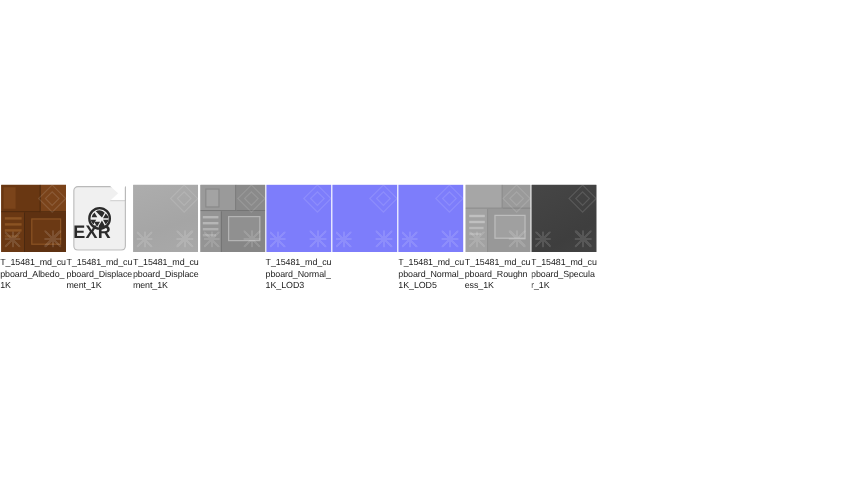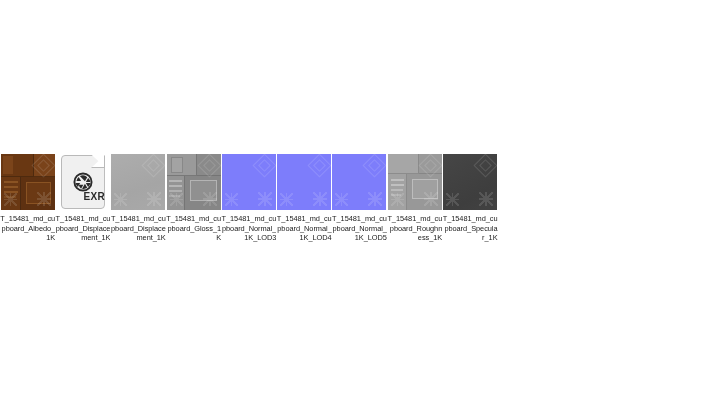--- a/index.html
+++ b/index.html
@@ -237,37 +237,37 @@
     top: 16px;
     transform: translateX(-50%);
     width: 22px;
     height: 22px;
   }
   .exr-icon .exr-text {
     position: absolute;
     left: 0;
     right: 0;
     bottom: 7px;
-    text-align: right;
+    text-align: left;
     font-family: "Liberation Sans", sans-serif;
-    font-size: 10px;
+    font-size: 15px;
     font-weight: 700;
     color: #2b2b2b;
     letter-spacing: 0.3px;
   }
 
   
   .asset-label {
     width: 55px;
     margin-top: 3px;
     font-family: "Liberation Sans", sans-serif;
     font-size: 7.4px;
     line-height: 9.6px;
     color: #1a1a1a;
-    text-align: right;
+    text-align: left;
     word-break: break-all;
     white-space: normal;
     overflow: hidden;
     letter-spacing: -0.05px;
   }
 </style>
 </head>
 <body>
 
 <div id="asset-browser">
@@ -348,21 +348,20 @@
               <i></i>
               <i></i>
             </div>
             <div class="wm">
               <span class="wm-tr"></span>
               <span class="wm-br"></span>
               <span class="wm-bl"></span>
             </div>
           </div>
         </div>
-        <div class="asset-label">T_15481_md_cupboard_Gloss_1K</div>
       </div>
       <div class="asset-item">
         <div class="thumb-wrap">
           <div class="thumb t-normal">
             <div class="wm">
               <span class="wm-tr"></span>
               <span class="wm-br"></span>
               <span class="wm-bl"></span>
             </div>
           </div>
@@ -372,21 +371,20 @@
       <div class="asset-item">
         <div class="thumb-wrap">
           <div class="thumb t-normal">
             <div class="wm">
               <span class="wm-tr"></span>
               <span class="wm-br"></span>
               <span class="wm-bl"></span>
             </div>
           </div>
         </div>
-        <div class="asset-label">T_15481_md_cupboard_Normal_1K_LOD4</div>
       </div>
       <div class="asset-item">
         <div class="thumb-wrap">
           <div class="thumb t-normal">
             <div class="wm">
               <span class="wm-tr"></span>
               <span class="wm-br"></span>
               <span class="wm-bl"></span>
             </div>
           </div>

